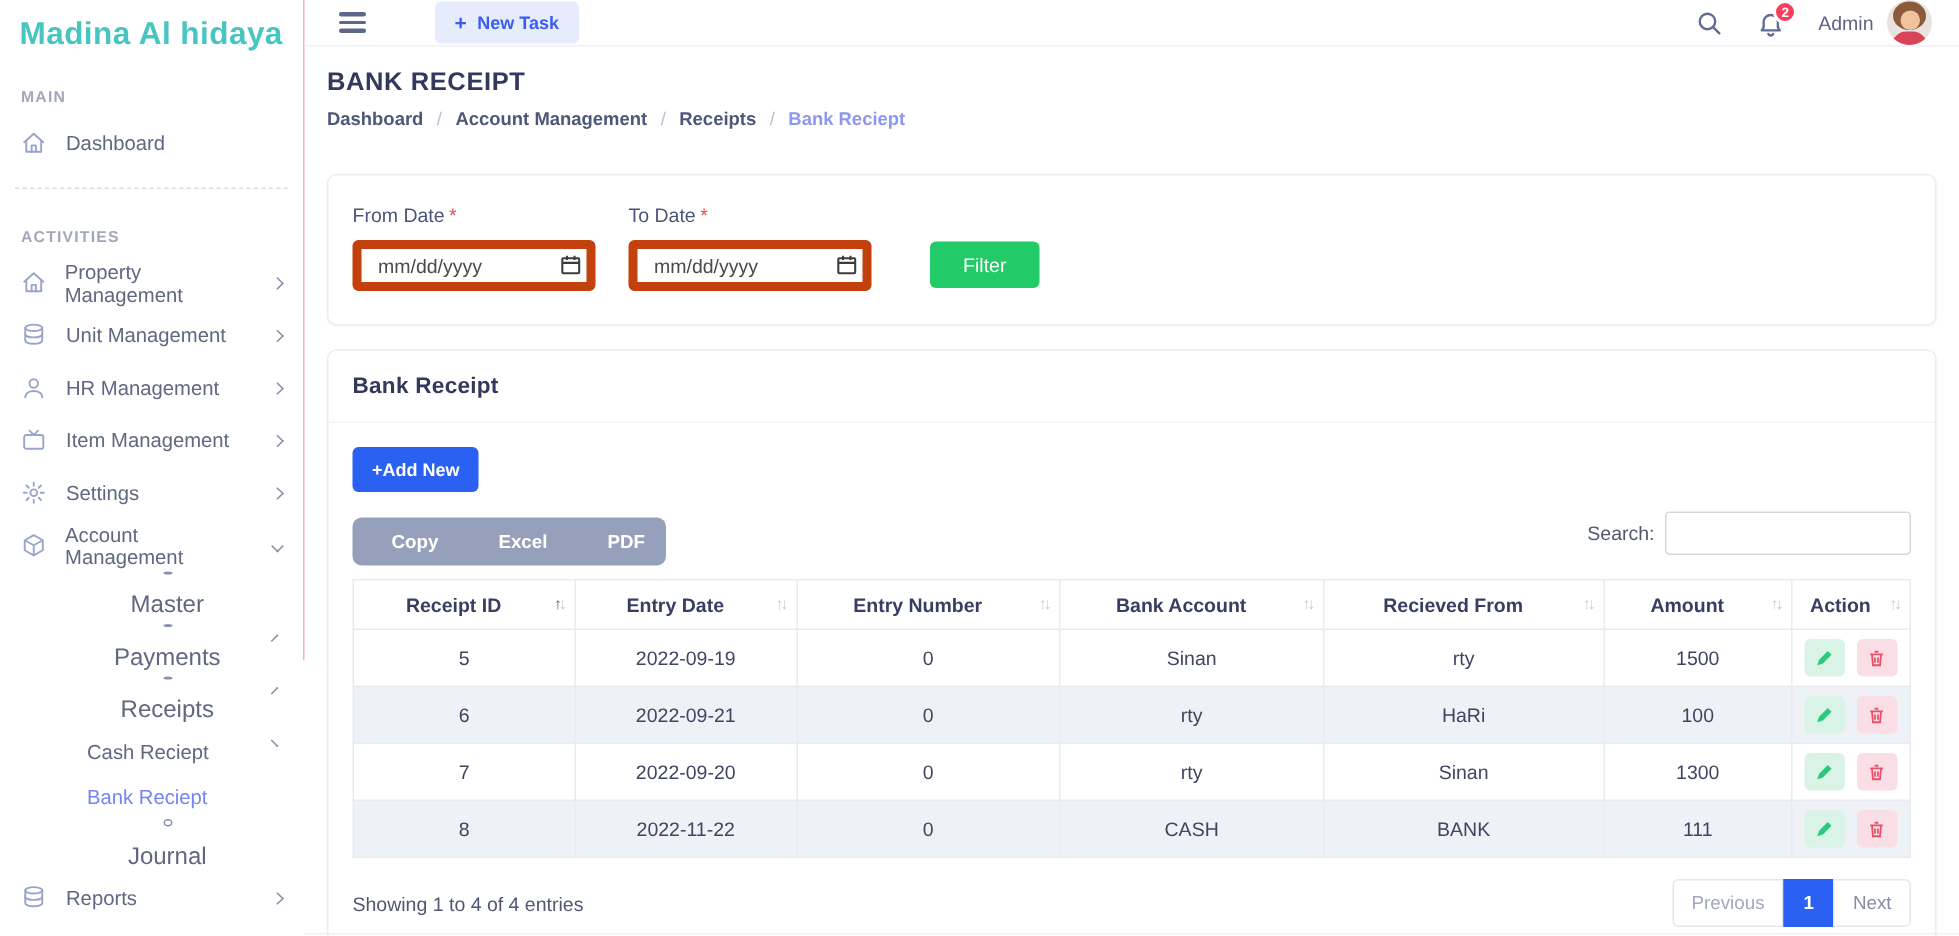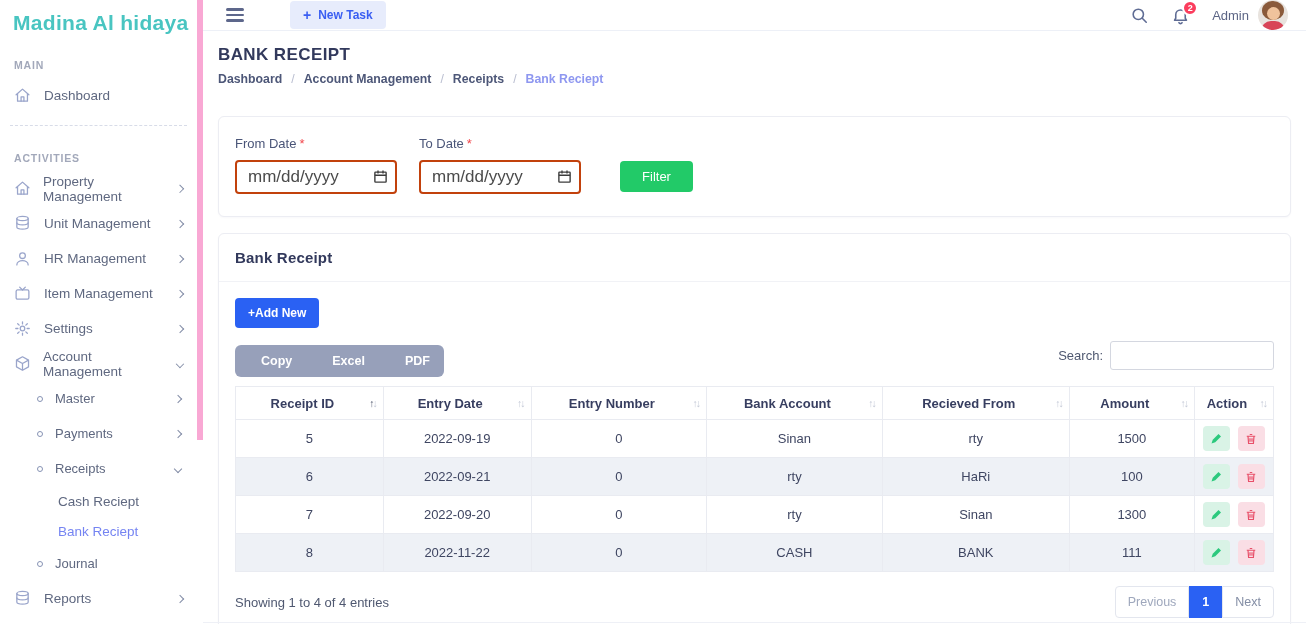--- a/index.html
+++ b/index.html
@@ -2,36 +2,36 @@
 <html><head>
 <meta charset="utf-8">
 <style>
   * { margin:0; padding:0; box-sizing:border-box; }
   html,body { width:1306px; height:624px; overflow:hidden; background:#fff;
     font-family:"Liberation Sans", sans-serif; }
   .app { display:flex; width:1306px; height:624px; }
 
   
   .sidebar { width:203px; min-width:203px; height:440px; background:#fff;
-    border-right:6px solid #f9a8d4; }
+    border-right:1px solid #f9a8d4; }
   .logo { height:45px; display:flex; align-items:center; padding-left:13px;
     font-size:21px; font-weight:bold; letter-spacing:.3px; color:#49c5c1; }
   .section-label { padding:14px 0 7px 14px; font-size:10.5px; font-weight:bold;
     letter-spacing:.8px; color:#a2a8ba; }
   .nav-item { height:35px; display:flex; align-items:center; padding:0 14px;
     gap:12px; color:#5f6880; font-size:13.5px; cursor:pointer; }
   .nav-item .nicon { width:18px; height:18px; display:flex; align-items:center; }
   .nav-item svg { width:17px; height:17px; }
   .chev { width:6px; height:6px; border-right:1.6px solid #828ca6;
     border-bottom:1.6px solid #828ca6; margin-left:auto; }
   .chev.r { transform:rotate(-45deg); }
   .chev.d { transform:rotate(45deg); }
   .dash-divider { border-top:1px dashed #d8dce8; margin:12px 10px; }
   .sub-item { height:35px; display:flex; align-items:center; padding:0 16px 0 37px;
-    gap:12px; color:#5f6880; font-size:13px; cursor:pointer; }
+    gap:12px; color:#5f6880; font-size:16px; cursor:pointer;flex-direction:column; }
   .bullet { width:6px; height:6px; border:1.5px solid #8793b4; border-radius:50%; }
   .sub2-item { height:30px; display:flex; align-items:center; padding-left:58px;
     color:#5f6880; font-size:13.5px; cursor:pointer; }
   .sub2-item.active { color:#7584f2; }
 
   
   .main { flex:1; display:flex; flex-direction:column; }
   .topbar { height:45px; display:flex; align-items:center; padding:0 18px 0 19px;
     border-bottom:1px solid #edf0f7; }
   .hamburger { display:flex; flex-direction:column; gap:3px; cursor:pointer; padding:4px; }
@@ -65,22 +65,22 @@
   .breadcrumb .sep { color:#b9bed0; font-weight:normal; }
   .breadcrumb .bc-last { color:#8e97f0; }
 
   .card { border:1px solid #ecedf3; border-radius:6px; background:#fff;
     box-shadow:0 1px 2px rgba(30,40,90,.03); }
   .filter-card { margin-top:30px; padding:19px 16px 22px 16px; }
   .filter-row { display:flex; align-items:flex-end; gap:22px; }
   .field label { display:block; font-size:13px; color:#4a5578; margin-bottom:9px; }
   .req { color:#f1464b; margin-left:3px; }
   .date-wrap { position:relative; }
-  .date-wrap input { width:162px; height:34px; border:2px solid #c2410c; border-radius:4px;
-    padding:0 30px 0 11px; font-size:17px; color:#4b4b4b;
+  .date-wrap input { width:162px; height:34px; border:6px solid #c2410c; border-radius:4px;
+    padding:0 30px 0 11px; font-size:13px; color:#4b4b4b;
     font-family:"Liberation Sans", sans-serif; }
   .date-wrap .cal { position:absolute; right:9px; top:9px; width:15px; height:15px; }
   .filter-btn { background:#22ca68; color:#fff; border:none; border-radius:4px;
     height:31px; width:73px; font-size:13px; cursor:pointer; margin-bottom:2px;
     margin-left:17px; font-family:"Liberation Sans", sans-serif; }
 
   .table-card { margin-top:16px; }
   .card-header { padding:15px 16px; border-bottom:1px solid #f1f2f6;
     font-size:15px; font-weight:600; color:#32395c; letter-spacing:.2px; }
   .card-body { padding:16px; }

